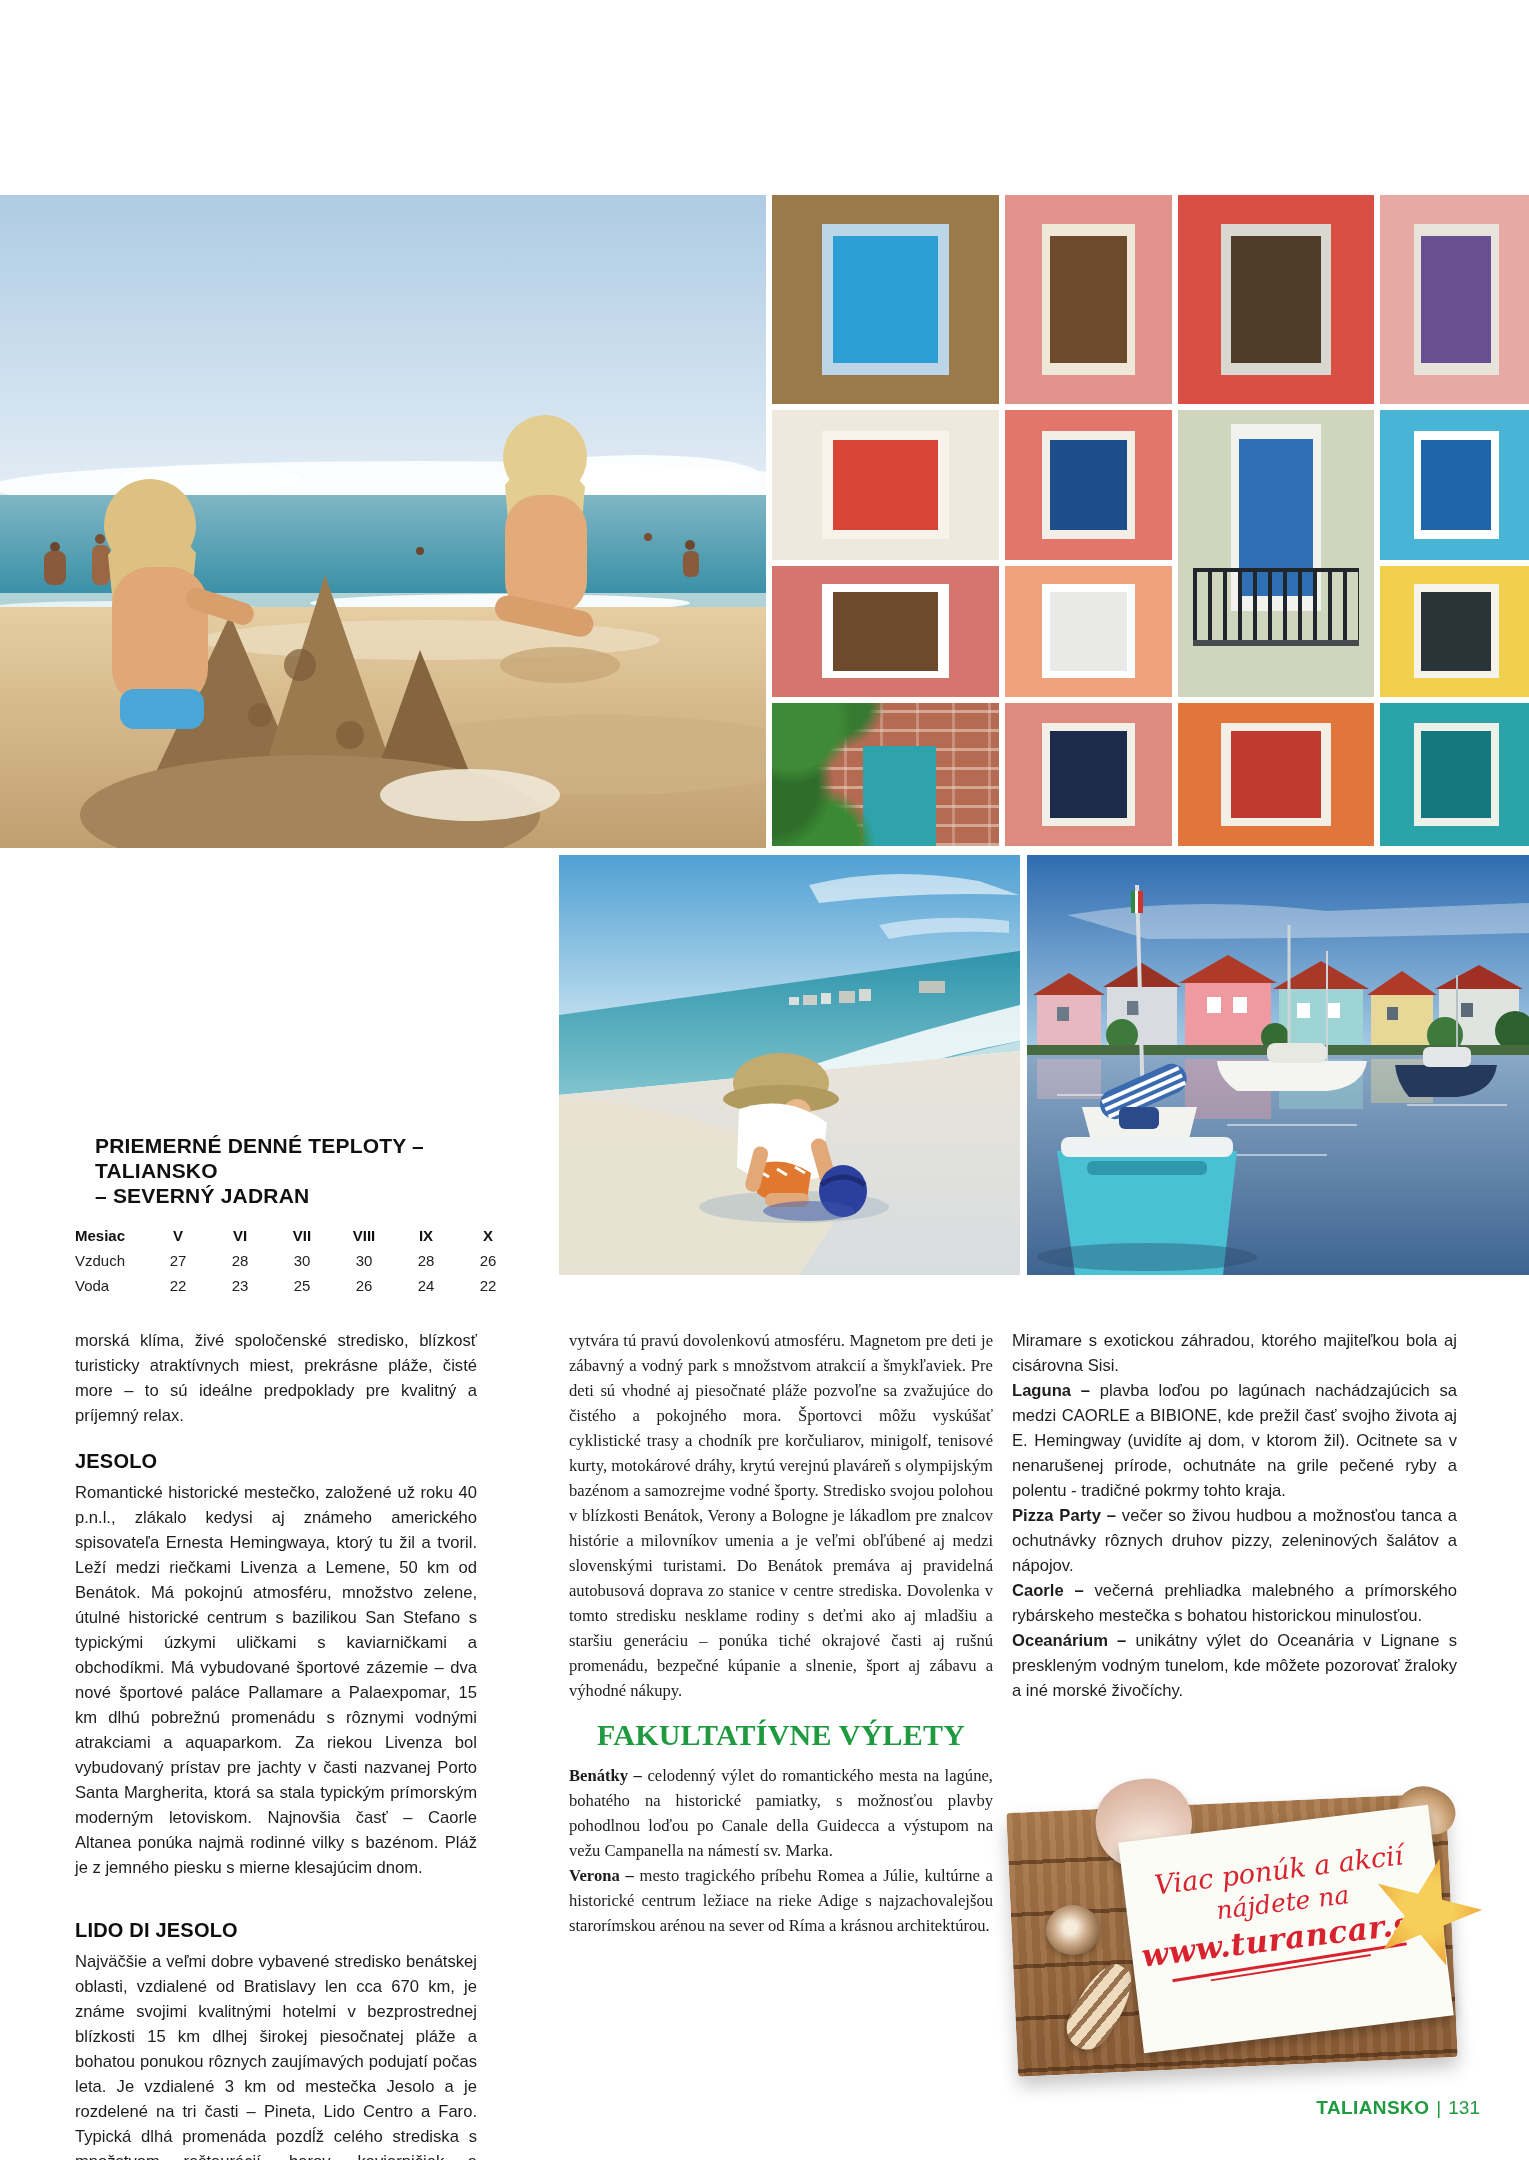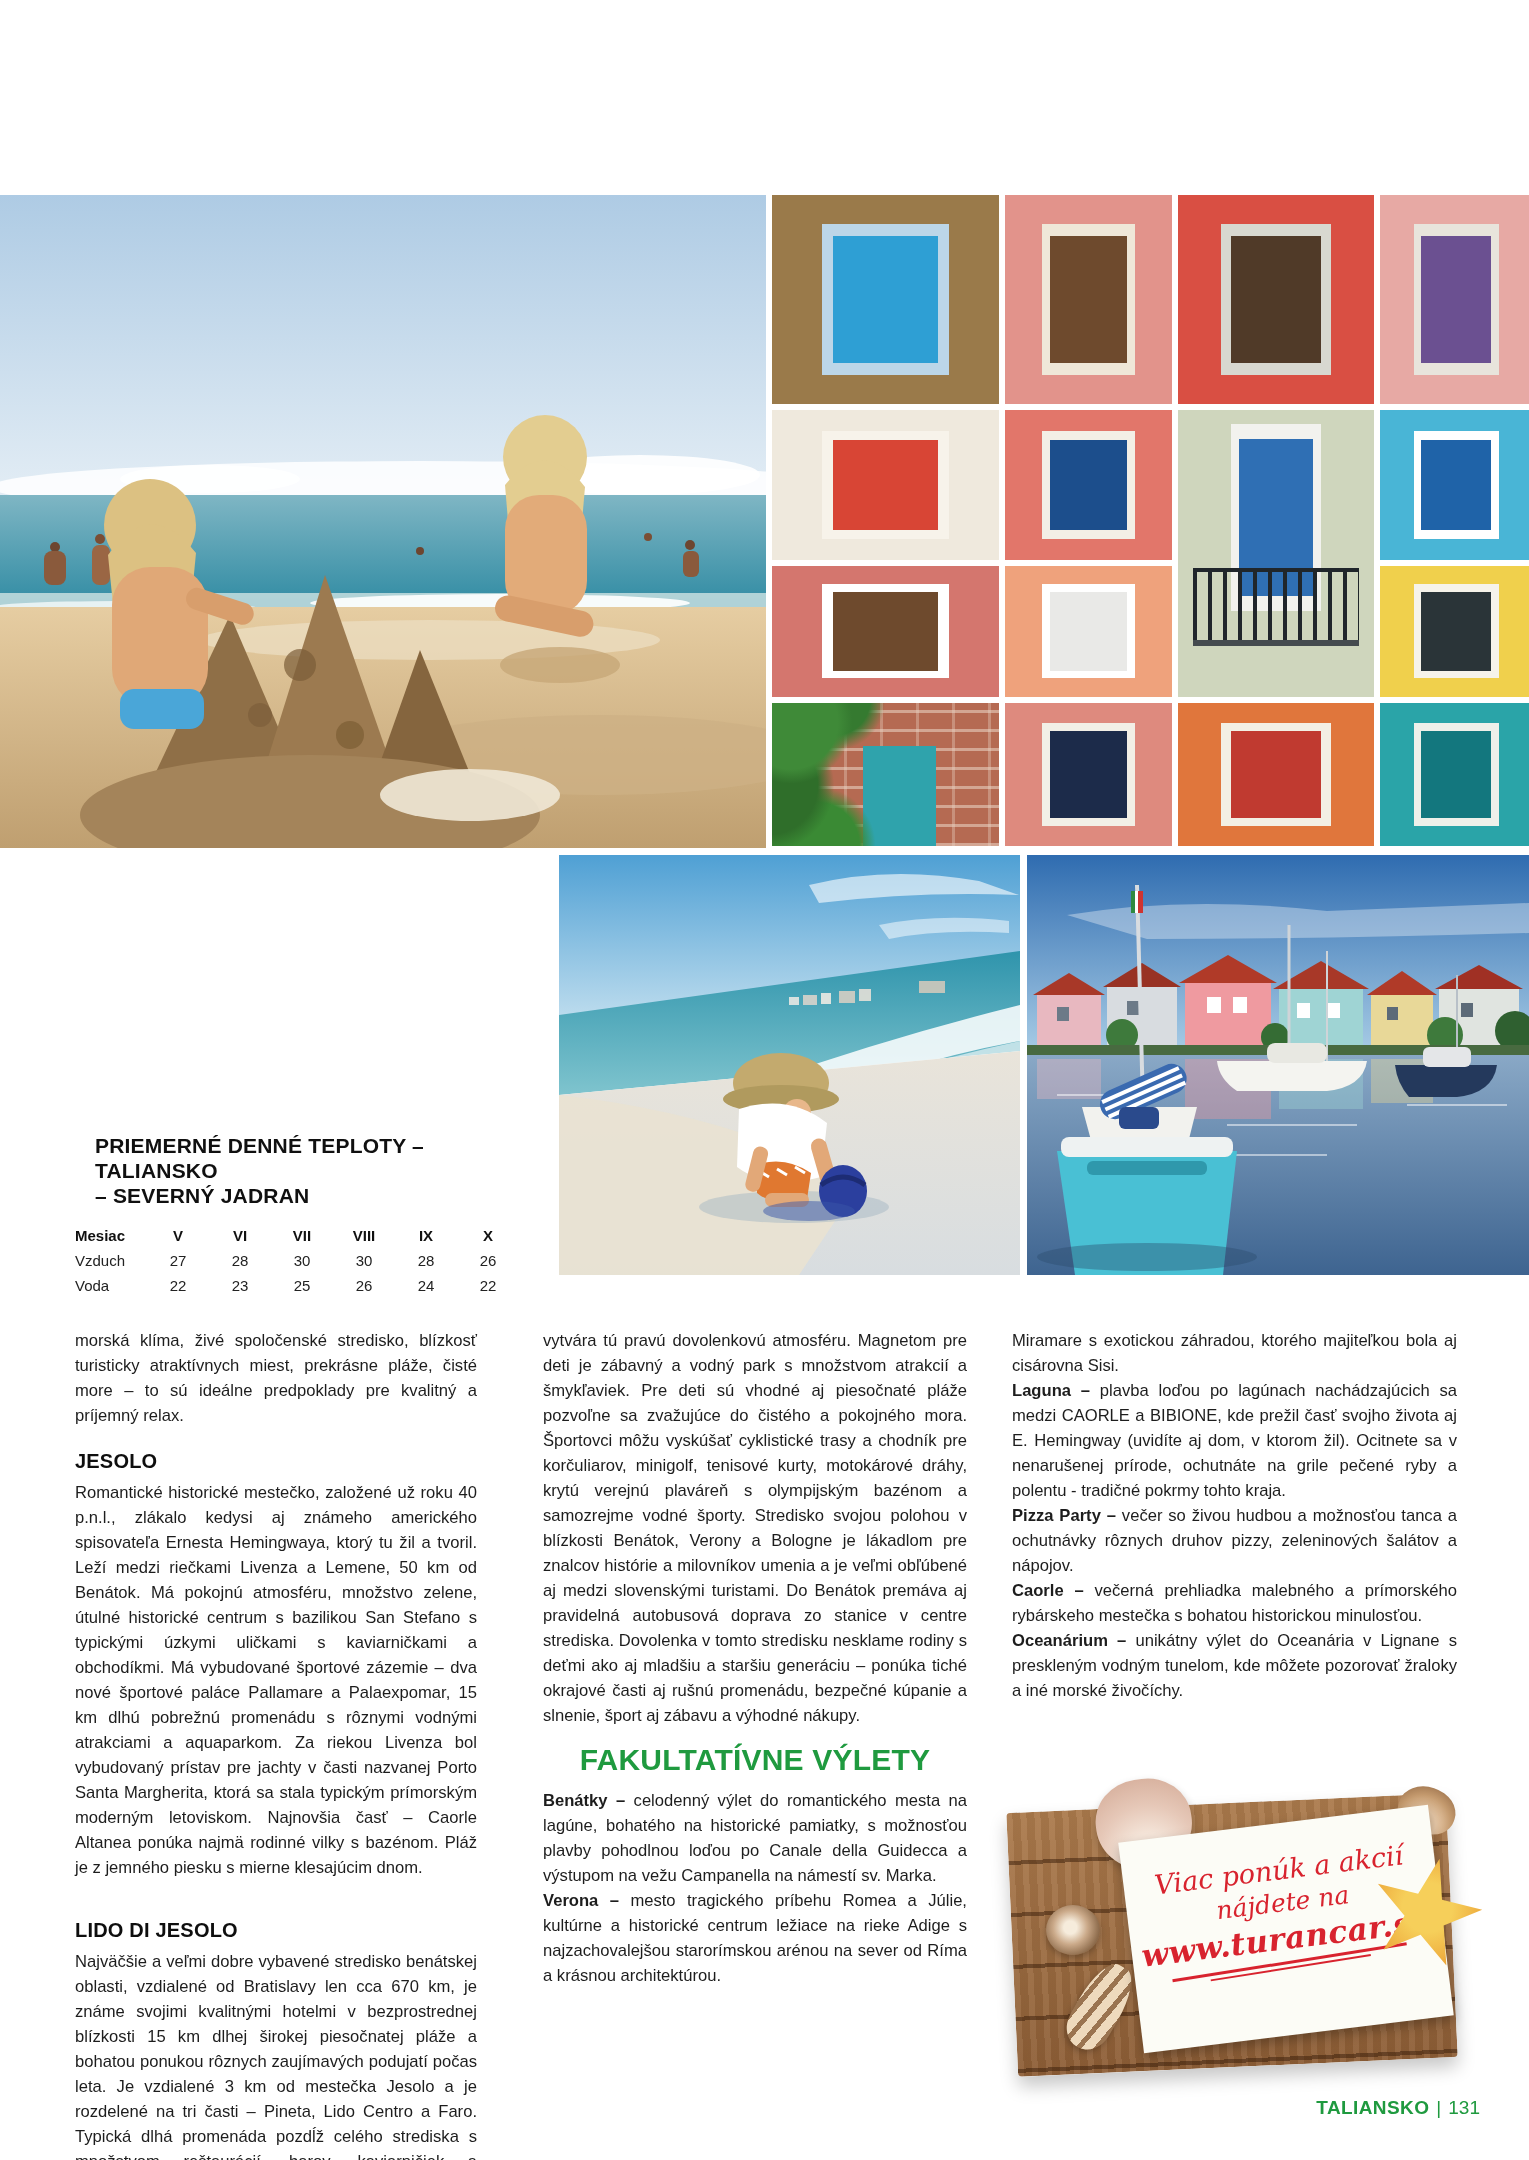--- a/index.html
+++ b/index.html
@@ -36,21 +36,21 @@
   .tbl-title{font-size:21px;line-height:25px;font-weight:bold;color:#101010;letter-spacing:.2px;margin-left:20px;}
   .ttable{margin-top:15px;}
   .trow{display:flex;font-size:15px;line-height:25px;color:#222;}
   .trow.head{font-weight:bold;color:#101010;}
   .tc{width:62px;text-align:center;}
   .tc.lab{width:72px;text-align:left;}
 
   
   .col{position:absolute;top:1328px;}
   .col1{left:75px;width:402px;}
-  .col2{left:543px;width:424px;}
+  .col2{left:569px;width:424px;font-family:Liberation Serif, serif;}
   .col3{left:1012px;width:445px;}
   p.body{margin:0;font-size:16.6px;line-height:25px;text-align:justify;color:#1d1d1d;}
   .h-black{font-size:20px;line-height:24px;font-weight:bold;color:#0e0e0e;margin:21px 0 7px;letter-spacing:.2px;}
   .h-green{font-size:30px;line-height:34px;font-weight:bold;margin:15px 0 11px;letter-spacing:.2px;text-align:center;}
   .lead{font-weight:bold;}
 
   
   .promo{position:absolute;left:1012px;top:1793px;width:452px;height:292px;}
   .wood{position:absolute;left:0;top:10px;width:440px;height:264px;transform:rotate(-2.6deg);
         border-radius:4px;box-shadow:0 10px 18px rgba(0,0,0,.22);

